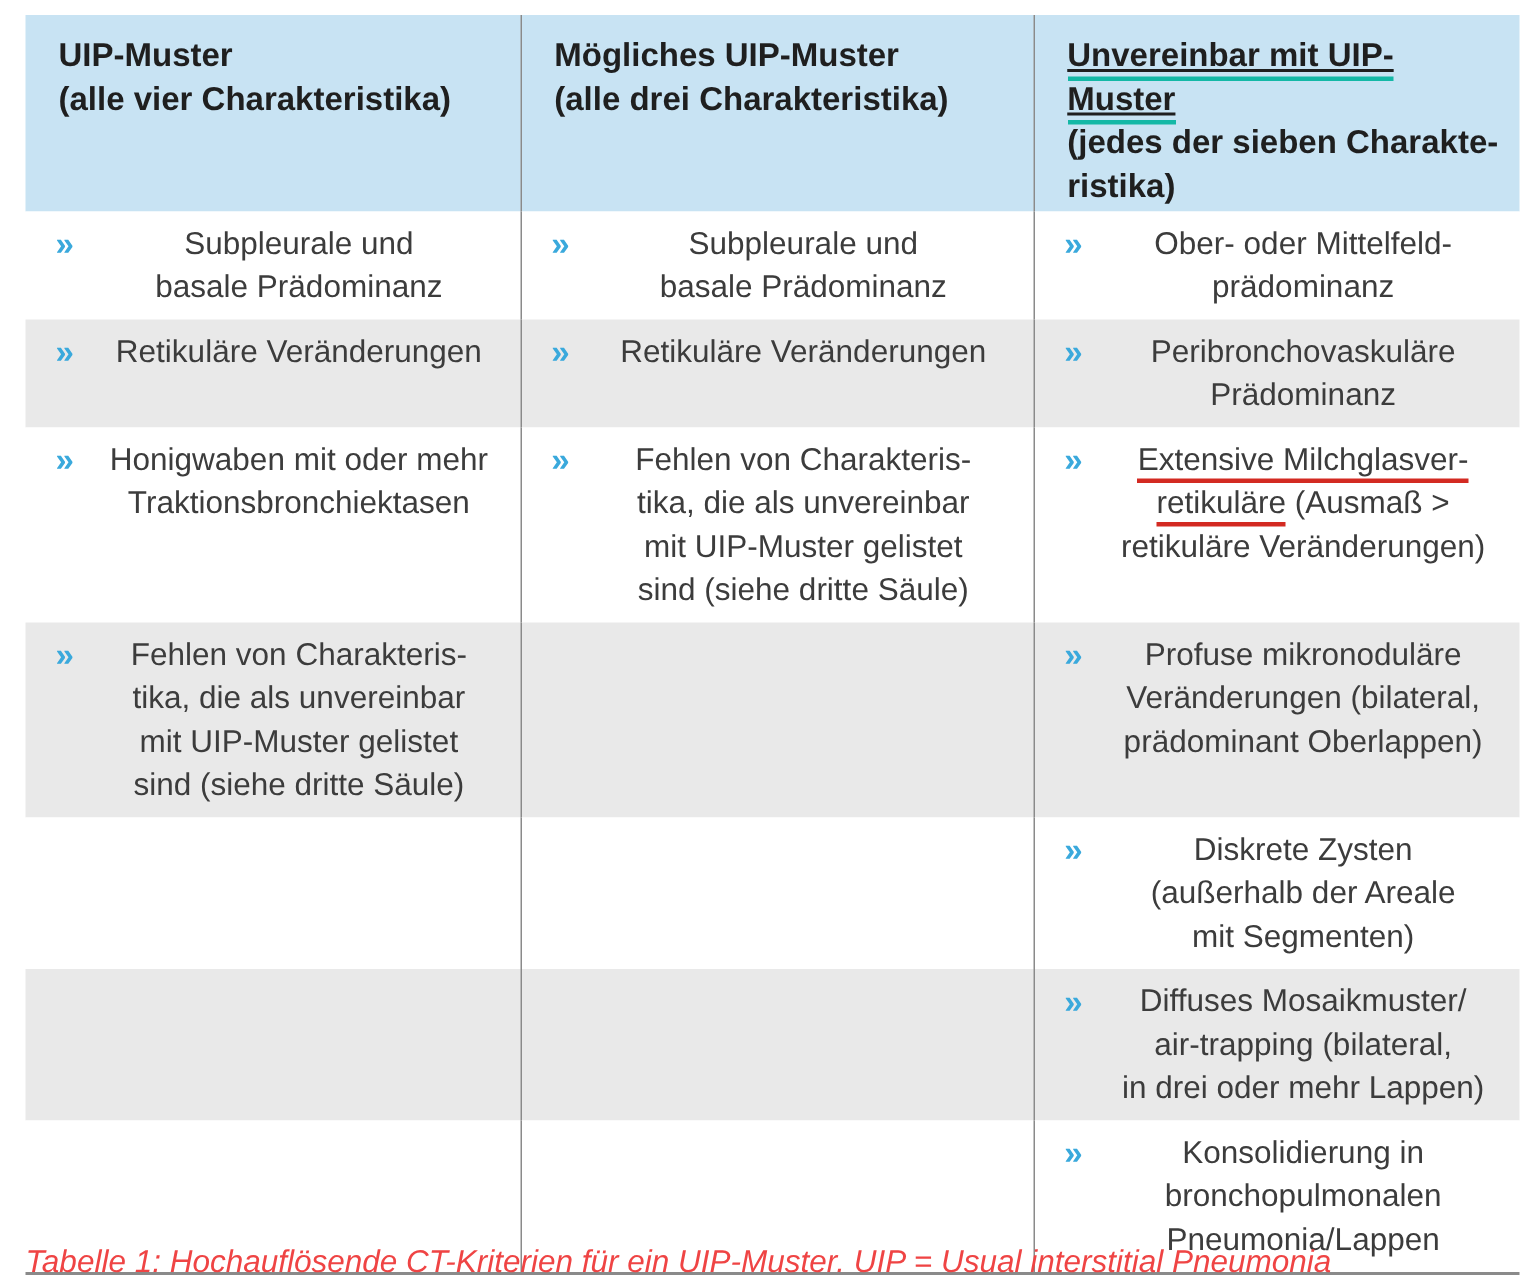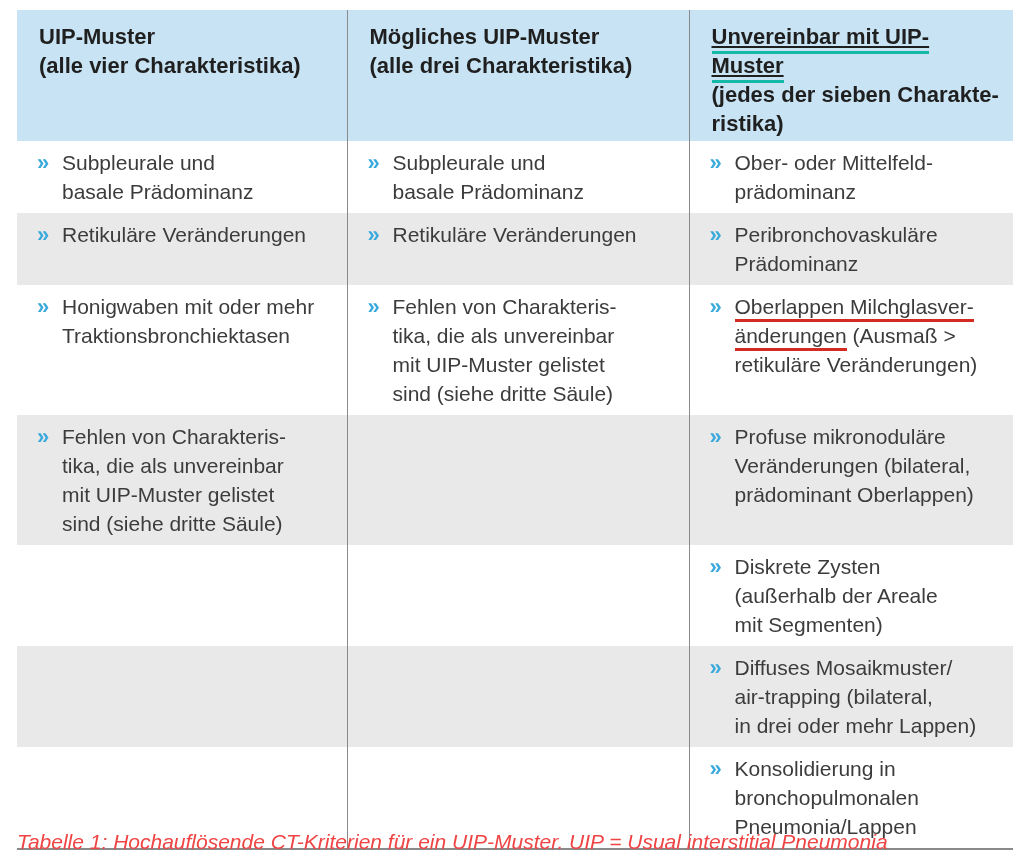--- a/index.html
+++ b/index.html
@@ -55,21 +55,21 @@
   tr.shade td{background:var(--stripe-bg);}
   .sep{border-left:1px solid var(--line-gray);}
   .cell{display:flex;align-items:flex-start;}
   .bullet{
     flex:0 0 25px;
     color:var(--bullet-blue);
     font-weight:bold;
     font-size:22px;
     line-height:29px;
   }
-  .lines{flex:1 1 auto;}
+  .lines{flex:1 1 auto;text-align:center;}
   .red-u{
     border-bottom:3px solid var(--underline-red);
     padding-bottom:1px;
   }
   .title-u{
     text-decoration:underline;
     border-bottom:3px solid #14b8a6;
     padding-bottom:2px;
   }
   .caption{
@@ -150,21 +150,21 @@
           </td>
           <td class="sep">
             <div class="cell">
               <span class="bullet">»</span>
               <span class="lines"><span>Fehlen von Charakteris-</span><br><span>tika, die als unvereinbar</span><br><span>mit UIP-Muster gelistet</span><br><span>sind (siehe dritte Säule)</span></span>
             </div>
           </td>
           <td class="sep">
             <div class="cell">
               <span class="bullet">»</span>
-              <span class="lines"><span class="red-u">Oberlappen Milchglasver-</span><br><span class="red-u">änderungen</span><span> (Ausmaß &gt;</span><br><span>retikuläre Veränderungen)</span></span>
+              <span class="lines"><span class="red-u">Extensive Milchglasver-</span><br><span class="red-u">retikuläre</span><span> (Ausmaß &gt;</span><br><span>retikuläre Veränderungen)</span></span>
             </div>
           </td>
         </tr>
         <tr class="shade">
           <td>
             <div class="cell">
               <span class="bullet">»</span>
               <span class="lines"><span>Fehlen von Charakteris-</span><br><span>tika, die als unvereinbar</span><br><span>mit UIP-Muster gelistet</span><br><span>sind (siehe dritte Säule)</span></span>
             </div>
           </td>

